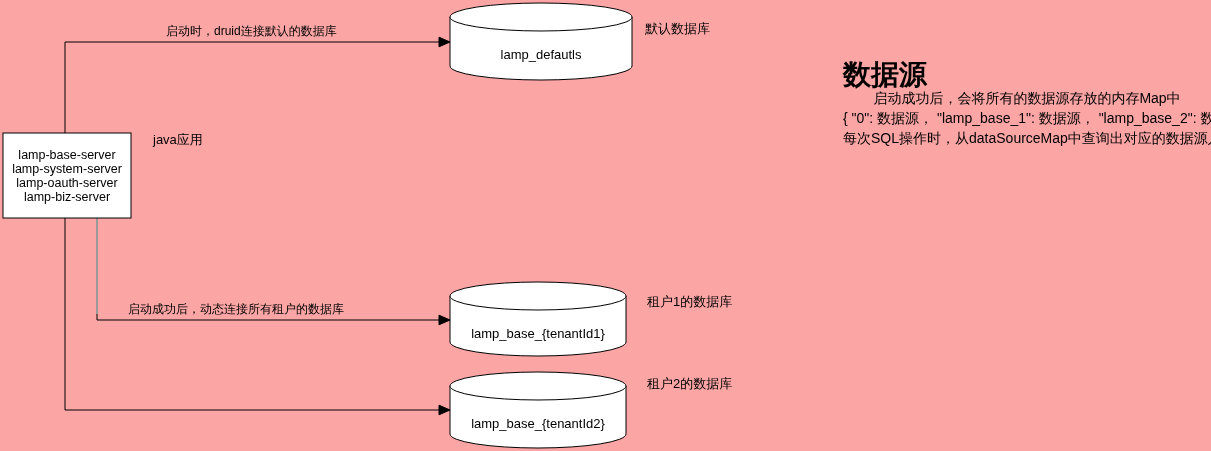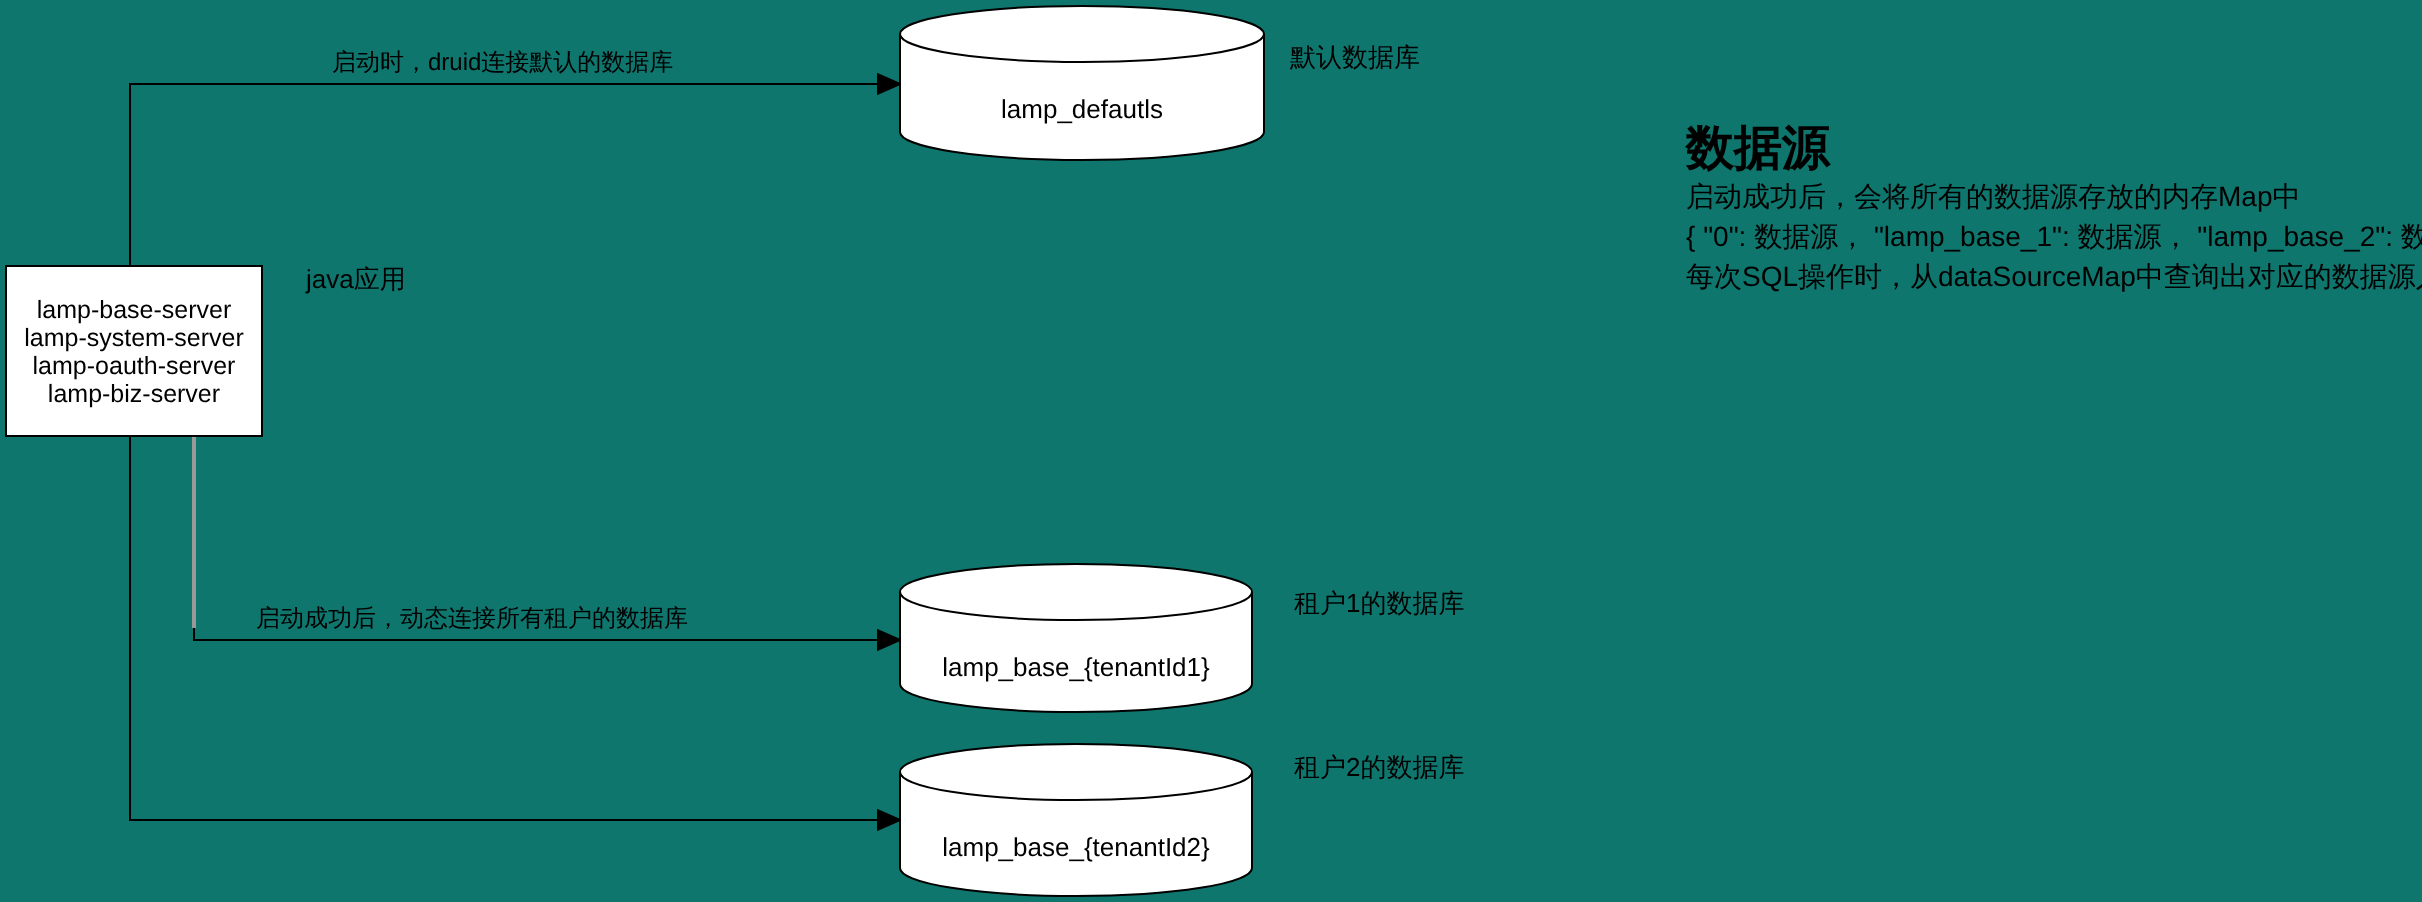--- a/index.html
+++ b/index.html
@@ -5,49 +5,49 @@
   * { box-sizing: border-box; }
   html, body {
     margin: 0; padding: 0;
     background: #ffffff;
     font-family: "Liberation Sans", "DejaVu Sans", sans-serif;
   }
   .canvas {
     position: relative;
     width: 1211px;
     height: 451px;
-    background: #0f766e;
+    background: #fca5a5;
     overflow: hidden;
     padding-left: 40px;
   }
   svg text {
     font-family: "Liberation Sans", "DejaVu Sans", sans-serif;
     fill: #000000;
   }
   .diagram-svg { position: absolute; left: 0; top: 0; }
   .notes-panel {
     position: absolute;
     left: 843px;
     top: 62px;
     width: 368px;
     color: #000000;
   }
   .notes-title {
     margin: 0;
-    font-size: 24px;
+    font-size: 28px;
     font-weight: bold;
     line-height: 26px;
   }
   .notes-panel p {
     margin: 0;
     font-size: 14px;
     line-height: 20px;
     white-space: nowrap;
   }
-  .notes-line1 { margin-top: 16px; }
+  .notes-line1 { margin-top: 16px; text-align: center; }
   .notes-line2 { margin-top: 8px; }
   .notes-line3 { margin-top: 8px; }
   .notes-line4 { margin-top: 28px; }
 </style>
 </head>
 <body>
 
 <div class="canvas">
 
   <svg class="diagram-svg" width="780" height="451" viewBox="0 0 780 451">

